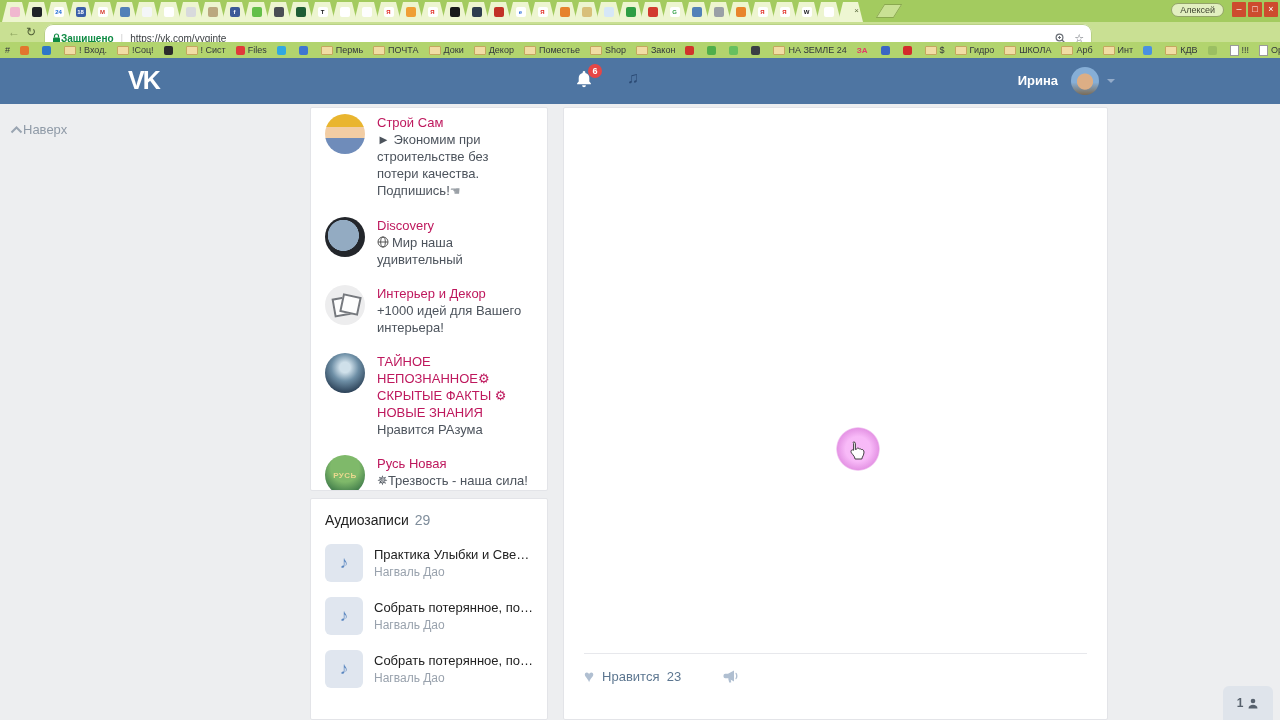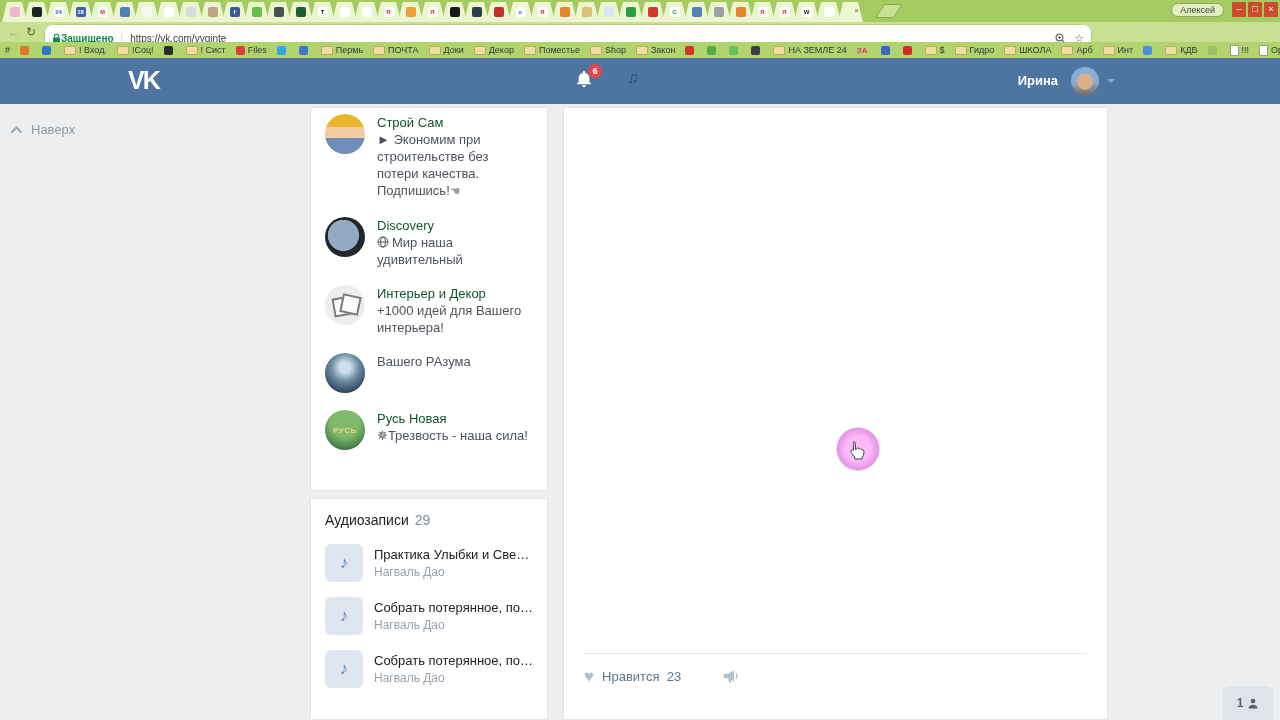--- a/index.html
+++ b/index.html
@@ -69,40 +69,40 @@
   .uname{position:absolute;left:968px;top:15px;width:90px;text-align:right;color:#fff;
          font-size:13px;font-weight:bold}
   .uavatar{position:absolute;left:1071px;top:9px;width:28px;height:28px;border-radius:50%;
            background:radial-gradient(circle at 50% 52%,#dcae85 0 38%,rgba(220,174,133,0) 42%),
                       linear-gradient(180deg,#86aed6 0 55%,#7b6b55 100%)}
   .uchev{position:absolute;left:1107px;top:21px;width:0;height:0;border-left:4px solid transparent;
          border-right:4px solid transparent;border-top:4px solid #93abc9}
 
   
   .content{position:absolute;left:0;top:104px;width:1280px;height:616px;background:#edeef0}
-  .backtop{position:absolute;left:10px;top:18px;display:flex;align-items:center;gap:8px;
+  .backtop{position:absolute;left:10px;top:18px;display:flex;align-items:center;
            color:#8f9aa7;font-size:13px}
 
   .card{background:#fff;border:1px solid #e3e4e8;border-radius:2px;box-sizing:border-box}
   .groups-card{position:absolute;left:310px;top:3px;width:238px;height:384px;padding:6px 14px 0;overflow:hidden}
   .grow{display:flex;margin-bottom:17px}
   .gav{width:40px;height:40px;border-radius:50%;flex-shrink:0;margin-right:12px;position:relative;
        display:flex;align-items:center;justify-content:center;overflow:hidden}
   .gavtxt{font-size:8px;font-weight:bold;color:#ead88f;letter-spacing:.5px}
   .av-builder{background:linear-gradient(180deg,#e9b52f 0 32%,#f2cda4 32% 60%,#6f8cba 60%)}
   .av-discovery{background:radial-gradient(circle at 46% 46%,#93abc2 0 50%,#23262b 52%)}
   .av-frames{background:#ededee}
   .av-frames::before,.av-frames::after{content:"";position:absolute;width:15px;height:15px;
        background:#fdfdfd;border:2px solid #76797e}
   .av-frames::before{transform:rotate(-10deg);left:8px;top:12px}
   .av-frames::after{transform:rotate(12deg);left:16px;top:10px}
   .av-mystic{background:radial-gradient(circle at 50% 36%,#cfe0ea 0 16%,#6e8fa6 42%,#2c4258 78%,#1b2a3c)}
   .av-rus{background:radial-gradient(circle at 50% 32%,#7fb96a 0 42%,#3f7a4a 78%,#2c5c38)}
   .ginfo{font-size:13px;line-height:17px;width:158px}
-  .gname{color:#14532d}
+  .gname{color:#be185d}
   .gstatus{color:#4c535c}
   .gstatus svg{vertical-align:-1px;margin-right:3px}
   .fist{color:#9aa0a6;font-size:12px}
 
   .audio-card{position:absolute;left:310px;top:394px;width:238px;height:222px;padding:12px 14px;overflow:hidden}
   .audio-head{font-size:14px;color:#222}
   .audio-count{color:#7f8d9b;margin-left:6px}
   .arow{display:flex;margin-top:15px;align-items:center}
   .anote{width:38px;height:38px;border-radius:6px;background:#e0e6ef;color:#5b87c0;font-size:17px;
          display:flex;align-items:center;justify-content:center;margin-right:11px;flex-shrink:0}
@@ -567,21 +567,22 @@
     <div class="ginfo">
       <div class="gname">Интерьер и Декор</div>
       <div class="gstatus"><span>+1000 идей для Вашего интерьера!</span></div>
     </div>
   </div>
         <div class="grow">
     <div class="gav av-mystic">
       <span class="gavtxt"></span>
     </div>
     <div class="ginfo">
-      <div class="gstatus"><span>Вашего РАзума</span></div>
+      <div class="gname">ТАЙНОЕ НЕПОЗНАННОЕ⚙ СКРЫТЫЕ ФАКТЫ ⚙ НОВЫЕ ЗНАНИЯ</div>
+      <div class="gstatus"><span>Нравится РАзума</span></div>
     </div>
   </div>
         <div class="grow">
     <div class="gav av-rus">
       <span class="gavtxt">РУСЬ</span>
     </div>
     <div class="ginfo">
       <div class="gname">Русь Новая</div>
       <div class="gstatus"><span>✵Трезвость - наша сила!</span></div>
     </div>

